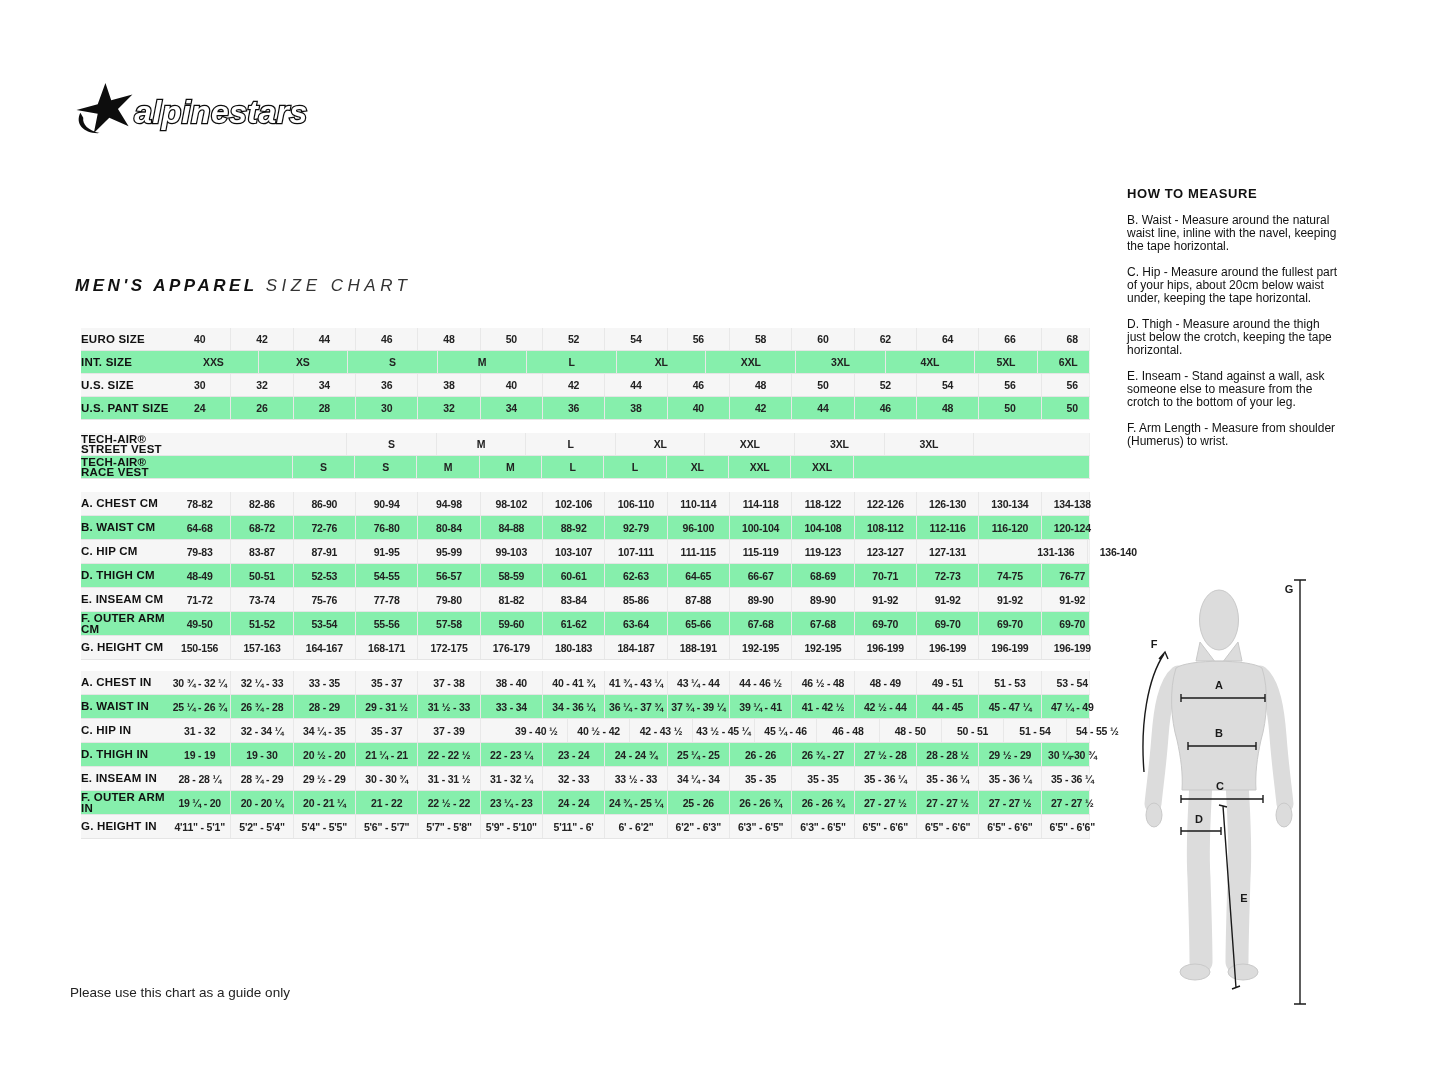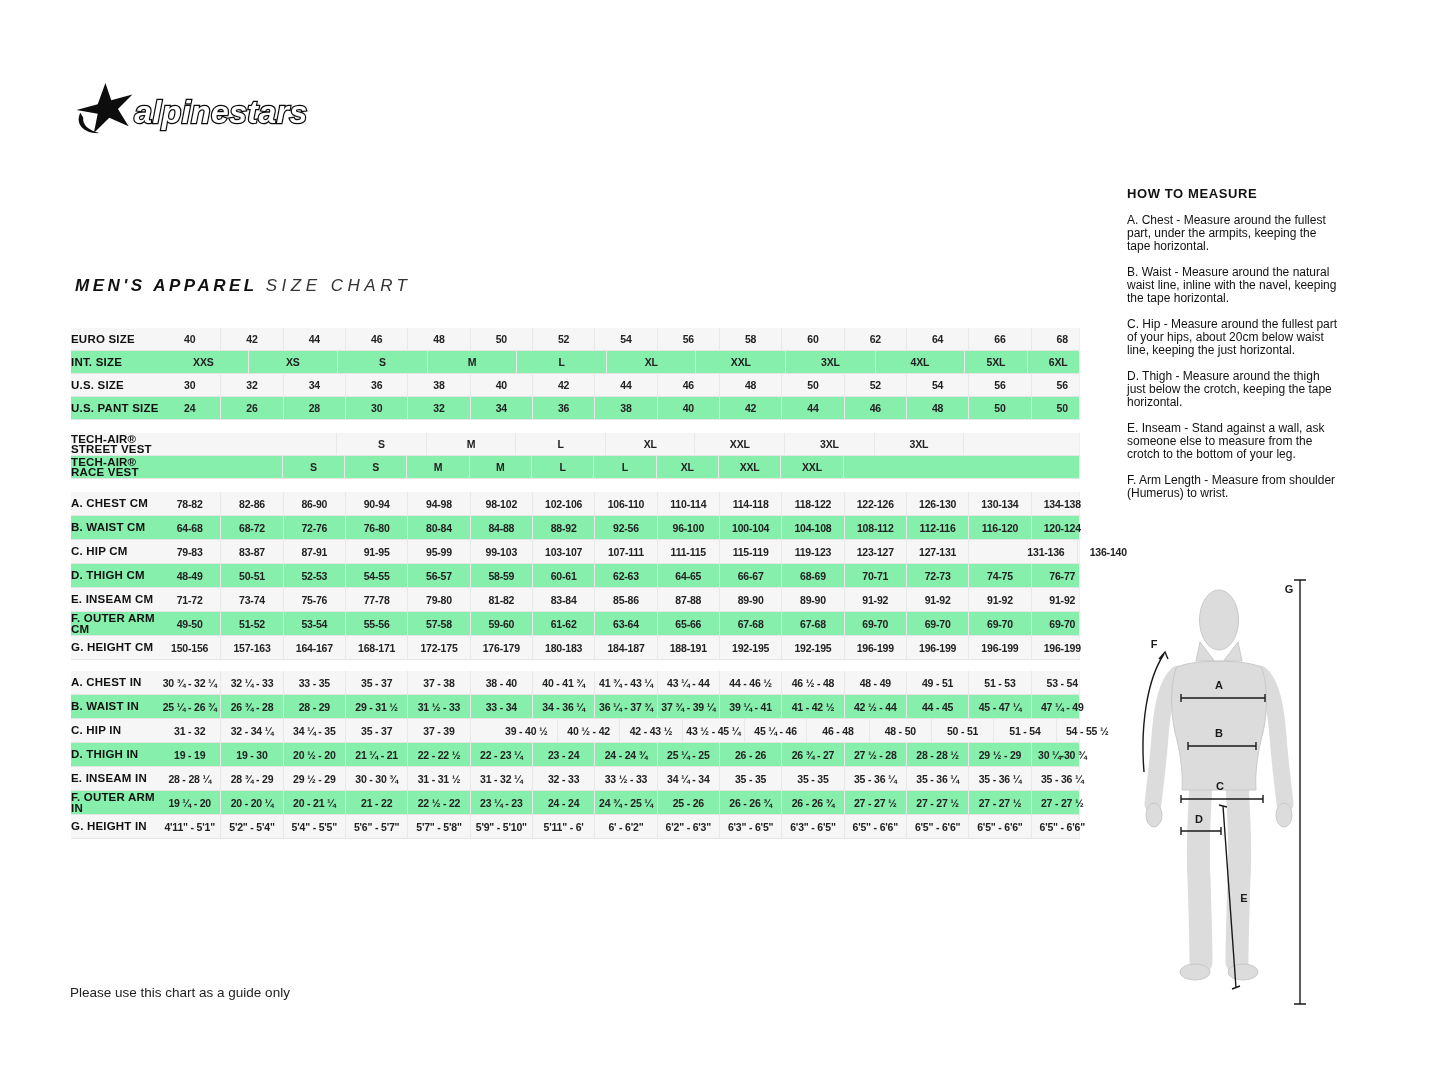--- a/index.html
+++ b/index.html
@@ -7,21 +7,21 @@
     width:1445px;height:1084px;position:relative;background:#fff;overflow:hidden;
     font-family:"Liberation Sans",sans-serif;color:#1a1a1a;
   }
   
   .logo{position:absolute;left:72px;top:82px;width:252px;height:54px;}
   
   .title{position:absolute;left:75px;top:276px;font-style:italic;white-space:nowrap;}
   .title .t1{font-weight:700;font-size:17px;letter-spacing:3.5px;color:#111;}
   .title .t2{font-weight:400;font-size:17px;letter-spacing:4.5px;color:#333;margin-left:8px;}
   
-  .size-table{position:absolute;left:71px;top:328px;width:1009px;}
+  .size-table{position:absolute;left:81px;top:328px;width:1009px;}
   .t-row{display:flex;align-items:stretch;height:22px;border-bottom:1px solid #e5e5e5;background:#86efac;}
   .t-row.h23{height:23px;}
   .t-row.stripe{background:#f6f6f6;}
   .t-gap13{margin-bottom:13px;}
   .t-gap11{margin-bottom:11px;}
   .t-label{
     flex:0 0 88px;display:flex;align-items:center;
     font-weight:700;font-size:11.5px;line-height:10.5px;letter-spacing:.2px;color:#111;
   }
   .t-cells{flex:1;display:flex;height:100%;border-right:1px solid #efefef;}
@@ -184,21 +184,21 @@
     <div class="t-row h23">
       <div class="t-label">B. WAIST CM</div>
       <div class="t-cells">
         <div class="t-cell" style="flex: 0 0 6.6667%;">64-68</div>
         <div class="t-cell sep" style="flex: 0 0 6.6667%;">68-72</div>
         <div class="t-cell sep" style="flex: 0 0 6.6667%;">72-76</div>
         <div class="t-cell sep" style="flex: 0 0 6.6667%;">76-80</div>
         <div class="t-cell sep" style="flex: 0 0 6.6667%;">80-84</div>
         <div class="t-cell sep" style="flex: 0 0 6.6667%;">84-88</div>
         <div class="t-cell sep" style="flex: 0 0 6.6667%;">88-92</div>
-        <div class="t-cell sep" style="flex: 0 0 6.6667%;">92-56</div>
+        <div class="t-cell sep" style="flex: 0 0 6.6667%;">92-79</div>
         <div class="t-cell sep" style="flex: 0 0 6.6667%;">96-100</div>
         <div class="t-cell sep" style="flex: 0 0 6.6667%;">100-104</div>
         <div class="t-cell sep" style="flex: 0 0 6.6667%;">104-108</div>
         <div class="t-cell sep" style="flex: 0 0 6.6667%;">108-112</div>
         <div class="t-cell sep" style="flex: 0 0 6.6667%;">112-116</div>
         <div class="t-cell sep" style="flex: 0 0 6.6667%;">116-120</div>
         <div class="t-cell sep" style="flex: 0 0 6.6667%;">120-124</div>
       </div>
     </div>
     <div class="t-row stripe h23">
@@ -443,23 +443,22 @@
     </div>
   </div>
 
 <div class="footer">
   <div>Please use this chart as a guide only</div>
 </div>
 
 <div class="panel">
   <div class="panel-title">HOW TO MEASURE</div>
   <div id="measure-items">
-      <p>A. Chest - Measure around the fullest part, under the armpits, keeping the tape horizontal.</p>
       <p>B. Waist - Measure around the natural waist line, inline with the navel, keeping the tape horizontal.</p>
-      <p>C. Hip - Measure around the fullest part of your hips, about 20cm below waist line, keeping the just horizontal.</p>
+      <p>C. Hip - Measure around the fullest part of your hips, about 20cm below waist under, keeping the tape horizontal.</p>
       <p>D. Thigh - Measure around the thigh just below the crotch, keeping the tape horizontal.</p>
       <p>E. Inseam - Stand against a wall, ask someone else to measure from the crotch to the bottom of your leg.</p>
       <p>F. Arm Length - Measure from shoulder (Humerus) to wrist.</p>
     </div>
 </div>
 
 <svg class="figure" viewBox="0 0 315 450">
   <g fill="#dcdcdc" stroke="#c9c9c9" stroke-width="1">
     <ellipse cx="91" cy="52" rx="19.5" ry="30"></ellipse>
     <path d="M72,74 L91,99 L110,74 L114,93 L68,93 Z"></path>

